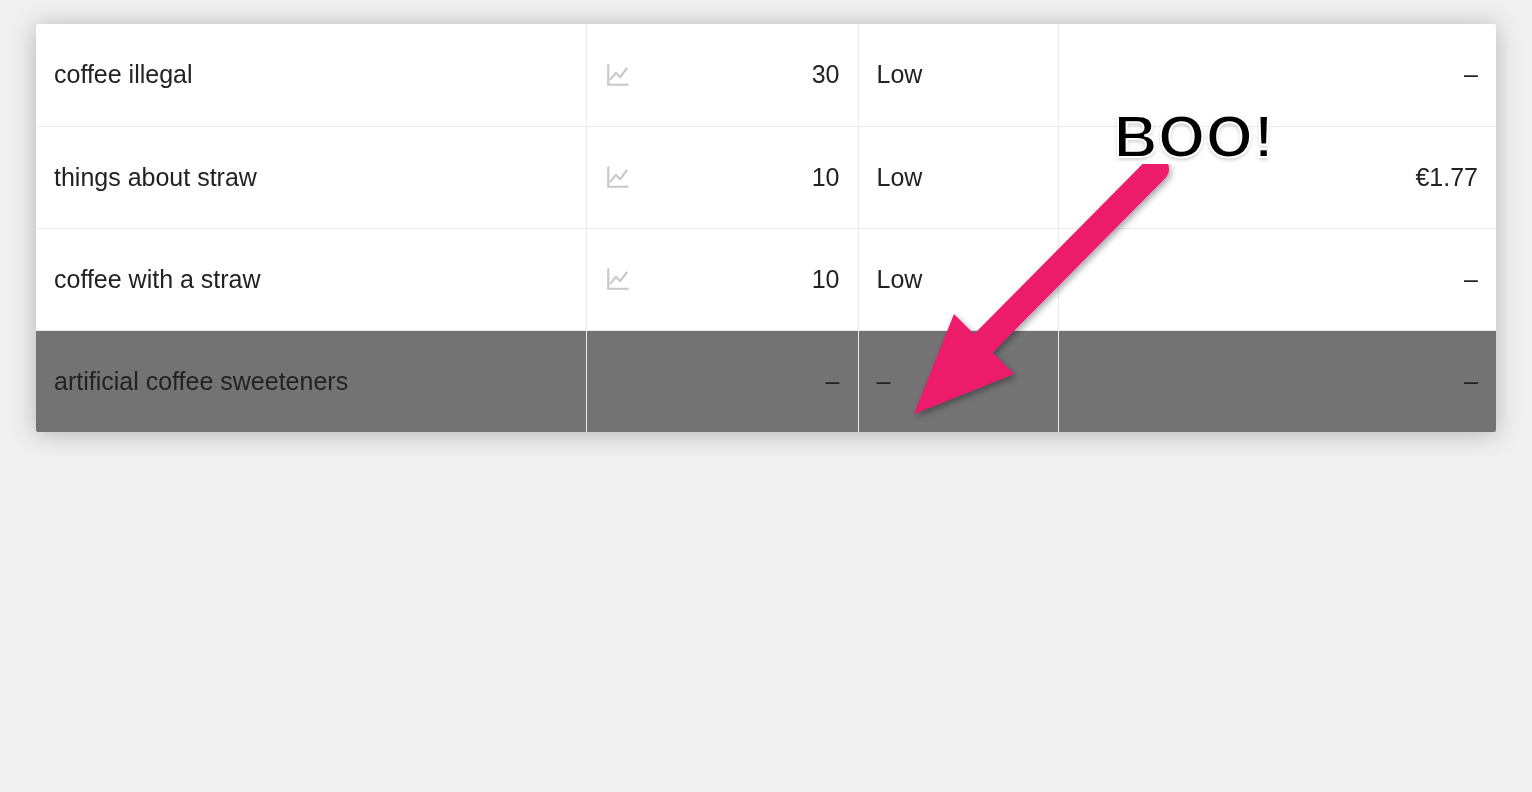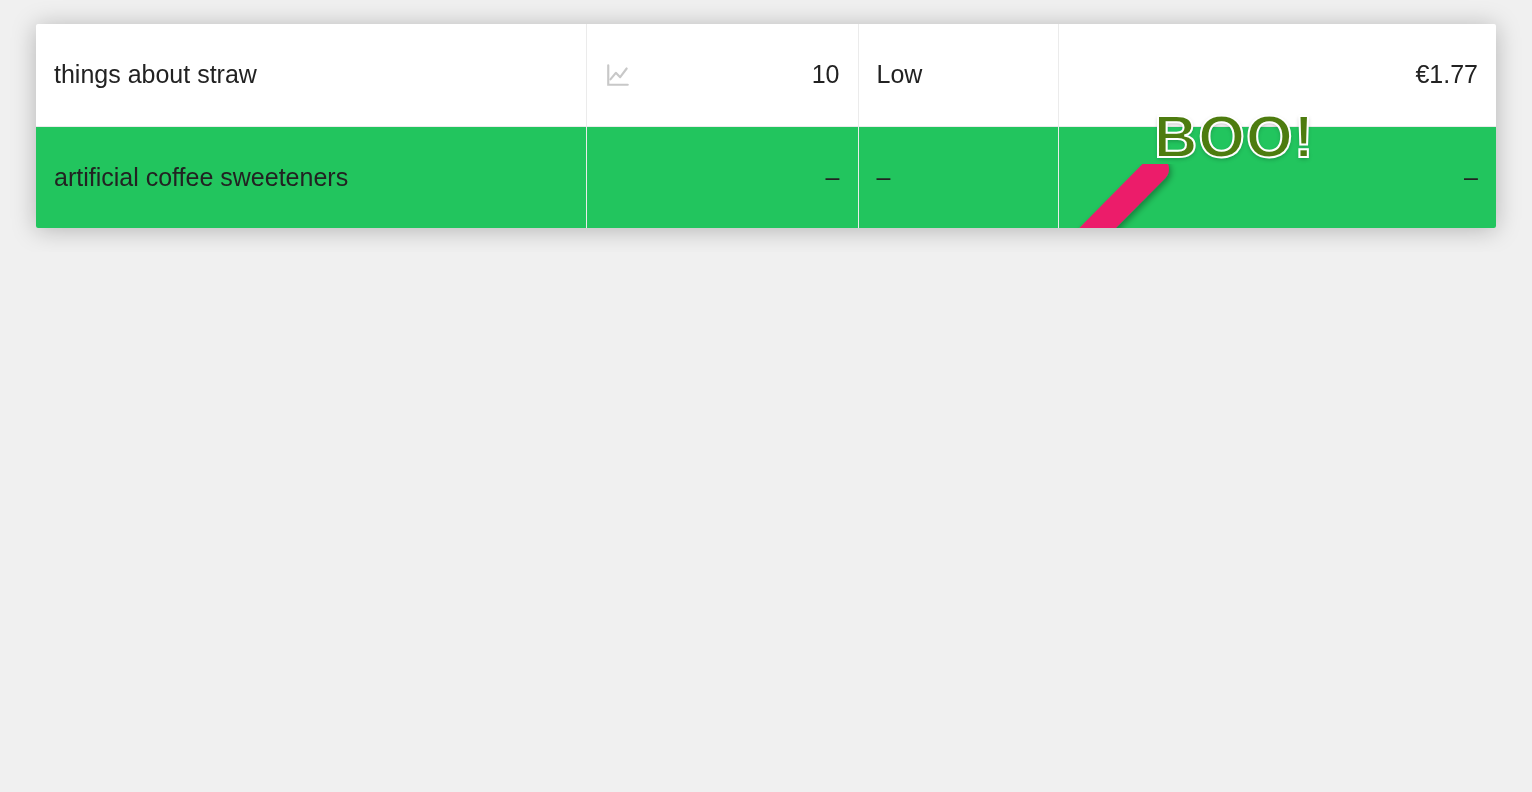--- a/index.html
+++ b/index.html
@@ -15,21 +15,21 @@
       width: 1460px;
       background: #fff;
       box-shadow: 0 2px 24px rgba(0,0,0,.25);
       border-radius: 2px;
       position: relative;
       overflow: hidden;
     }
     table { width: 100%; border-collapse: collapse; }
     tbody tr { border-bottom: 1px solid #ebebeb; }
     tbody tr:last-child { border-bottom: none; }
-    tbody tr.highlight { background: #22c55e; margin-top: 8px; }
+    tbody tr.highlight { background: #737373; margin-top: 8px; }
     td {
       padding: 0 18px;
       font-size: 25px;
       color: #222;
       height: 102px;
       vertical-align: middle;
       border-right: 1px solid #ebebeb;
     }
     td:last-child { border-right: none; }
     .kw-col   { width: 550px; }
@@ -55,49 +55,80 @@
       left: 870px;
       top: 140px;
       pointer-events: none;
     }
     .anno-text {
       position: absolute;
       left: 1078px;
       top: 78px;
       font-size: 60px;
       font-weight: 800;
-      color: #4d7c0f;
+      color: #000000;
       -webkit-text-stroke: 2px #fff;
       text-shadow: 0 2px 4px rgba(0,0,0,.25);
       letter-spacing: 1px;
       pointer-events: none;
-      margin-left: 40px;
     }
   </style>
 </head>
 <body>
 
 <div class="panel">
   <table>
     <tbody id="tbody">
+        <tr>
+          <td class="kw-col"><span>coffee illegal</span></td>
+          <td class="vol-col">
+            <span class="vol-inner">
+              <span class="chart-icon">
+                <svg viewBox="0 0 24 24" fill="none">
+                  <path d="M3 3 V21 H21" stroke="#c8c8c8" stroke-width="2" stroke-linecap="round"></path>
+                  <path d="M5 16 L10 10 L14 14 L20 6" stroke="#c8c8c8" stroke-width="2" fill="none" stroke-linecap="round" stroke-linejoin="round"></path>
+                </svg>
+              </span>
+              <span class="vol-num">30</span>
+            </span>
+          </td>
+          <td class="comp-col"><span>Low</span></td>
+          <td class="bid-col"><span>–</span></td>
+        </tr>
         <tr>
           <td class="kw-col"><span>things about straw</span></td>
           <td class="vol-col">
             <span class="vol-inner">
               <span class="chart-icon">
                 <svg viewBox="0 0 24 24" fill="none">
                   <path d="M3 3 V21 H21" stroke="#c8c8c8" stroke-width="2" stroke-linecap="round"></path>
                   <path d="M5 16 L10 10 L14 14 L20 6" stroke="#c8c8c8" stroke-width="2" fill="none" stroke-linecap="round" stroke-linejoin="round"></path>
                 </svg>
               </span>
               <span class="vol-num">10</span>
             </span>
           </td>
           <td class="comp-col"><span>Low</span></td>
           <td class="bid-col"><span>€1.77</span></td>
+        </tr>
+        <tr>
+          <td class="kw-col"><span>coffee with a straw</span></td>
+          <td class="vol-col">
+            <span class="vol-inner">
+              <span class="chart-icon">
+                <svg viewBox="0 0 24 24" fill="none">
+                  <path d="M3 3 V21 H21" stroke="#c8c8c8" stroke-width="2" stroke-linecap="round"></path>
+                  <path d="M5 16 L10 10 L14 14 L20 6" stroke="#c8c8c8" stroke-width="2" fill="none" stroke-linecap="round" stroke-linejoin="round"></path>
+                </svg>
+              </span>
+              <span class="vol-num">10</span>
+            </span>
+          </td>
+          <td class="comp-col"><span>Low</span></td>
+          <td class="bid-col"><span>–</span></td>
         </tr>
         <tr class="highlight">
           <td class="kw-col"><span>artificial coffee sweeteners</span></td>
           <td class="vol-col">
             <span class="vol-inner">
               <span class="chart-icon"></span>
               <span class="vol-num">–</span>
             </span>
           </td>
           <td class="comp-col"><span>–</span></td>

